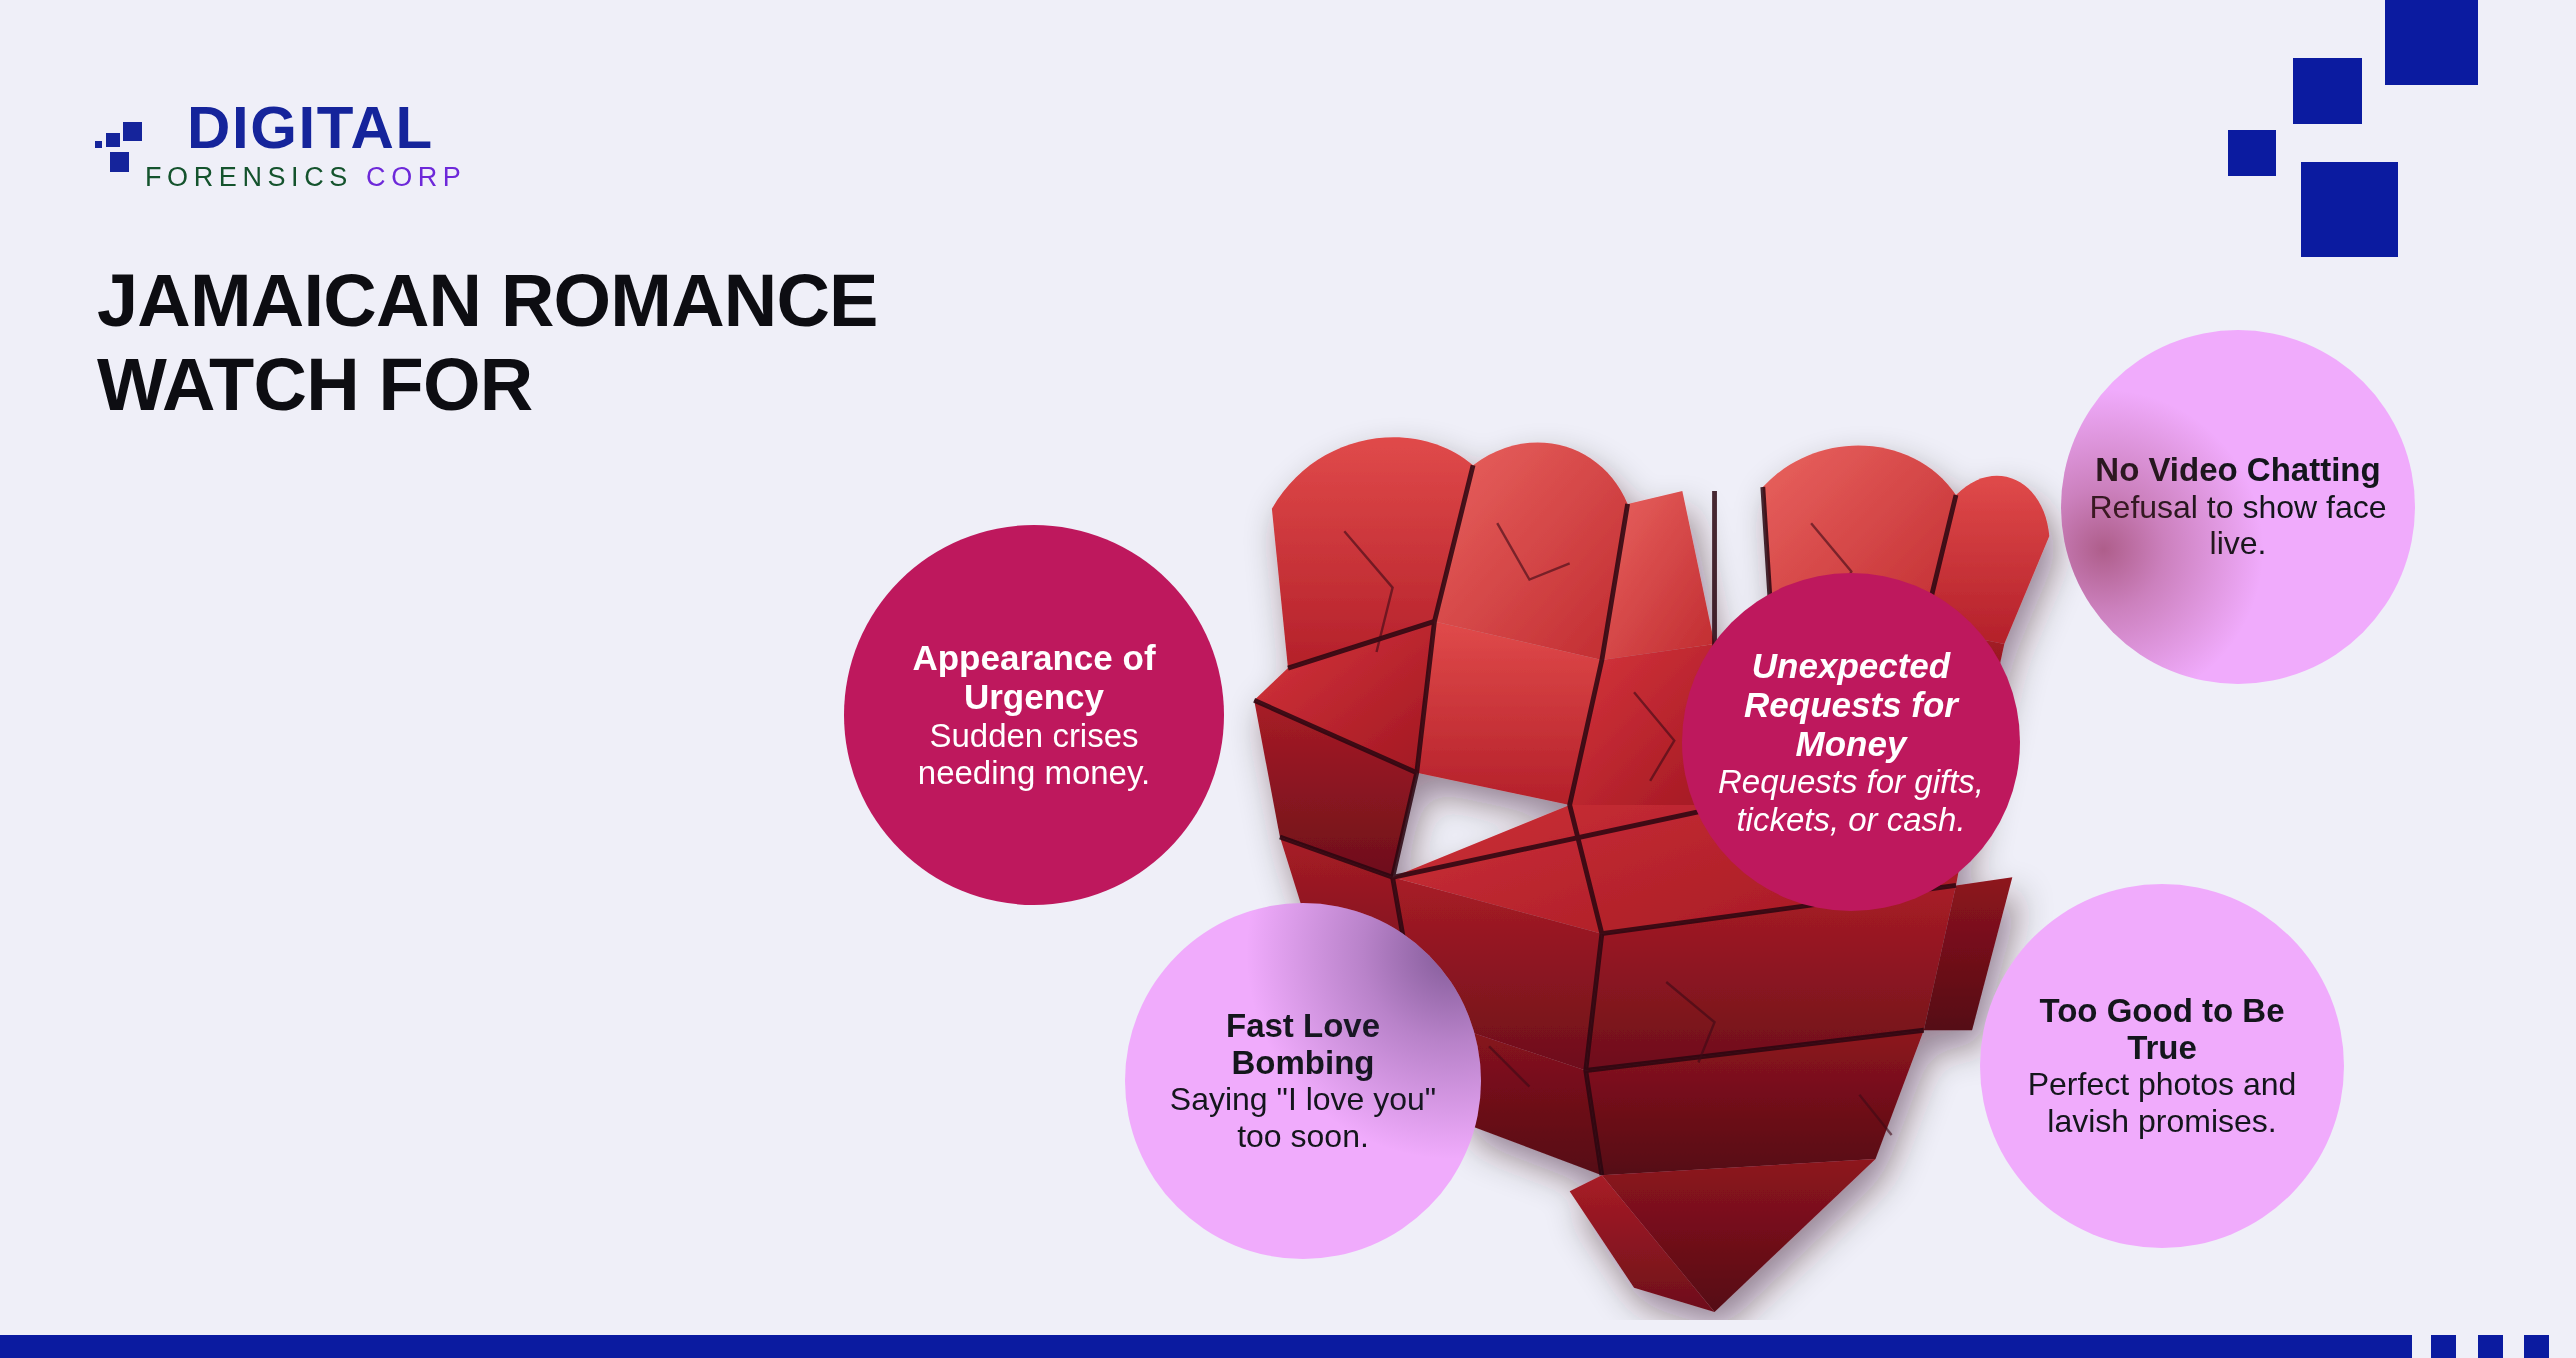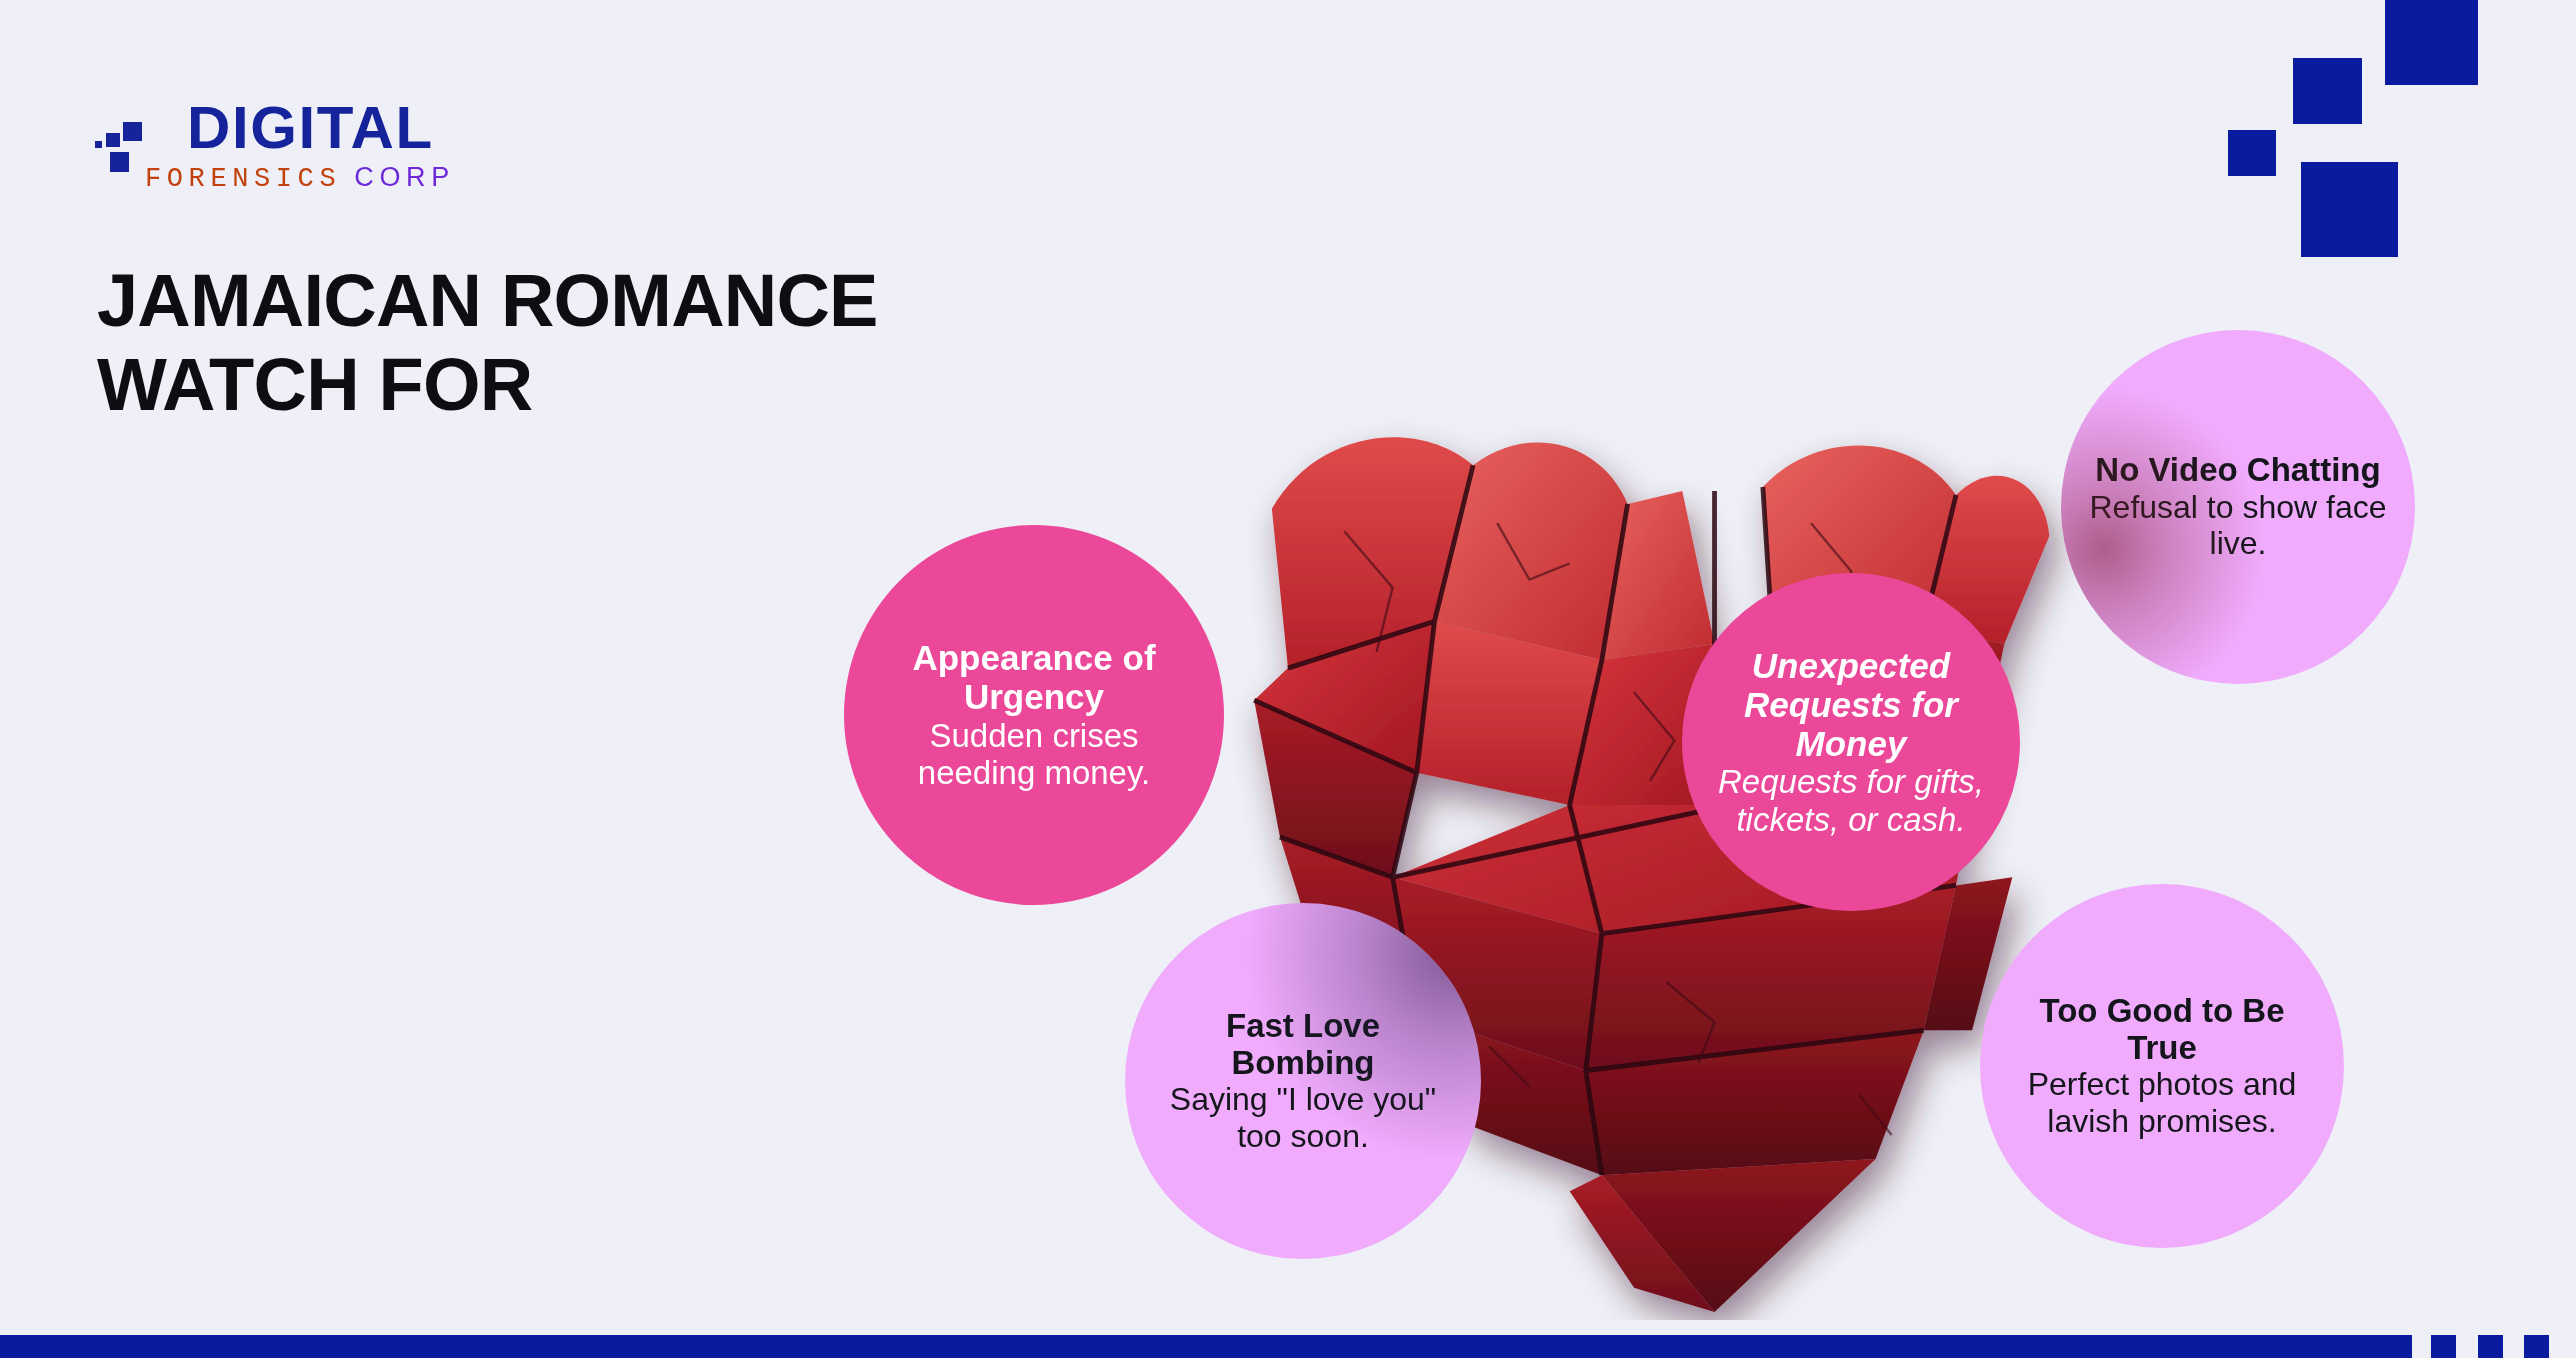--- a/index.html
+++ b/index.html
@@ -20,40 +20,40 @@
   #sq-bt{left:2301px;top:162px;width:97px;height:95px;}
 
   
   #logo{position:absolute;left:95px;top:98px;width:419px;height:97px;}
   #logo-pix{position:absolute;left:0;top:19.3px;width:60px;height:56px;}
   #logo-pix i{position:absolute;background:#15249b;display:block;}
   #logo-word{position:absolute;left:47px;top:0;font-size:60px;font-weight:bold;
     letter-spacing:1.6px;color:#15249b;line-height:60px;font-family:"Liberation Sans",sans-serif;margin-left:45px;}
   #logo-sub{position:absolute;left:50px;top:66px;font-size:27px;letter-spacing:5.6px;
     line-height:27px;white-space:nowrap;}
-  #logo-sub .a{color:#c2410c;font-family:Liberation Mono, monospace;}
+  #logo-sub .a{color:#14532d;}
   #logo-sub .b{color:#6d28d9;}
 
   
   #headline{position:absolute;left:97px;top:259px;width:1143px;
     font-size:74px;font-weight:bold;line-height:1.13;color:#0d0d12;
     letter-spacing:-0.8px;}
   #headline div{white-space:nowrap;}
 
   
   #heart-wrap{position:absolute;left:1151px;top:322px;width:950px;height:998px;}
   #heart-svg{position:absolute;left:0;top:0;width:950px;height:998px;}
 
   
   .badge{position:absolute;border-radius:50%;display:flex;align-items:center;
     justify-content:center;text-align:center;box-sizing:border-box;}
   .badge .inner{padding:0 27px;width:100%;}
   .badge .ttl{font-weight:bold;display:block;}
   .badge .dsc{display:block;}
-  .badge.dark{background:#ec4899;color:#ffffff;}
+  .badge.dark{background:#be185d;color:#ffffff;}
   .badge.light{background:#f0abfc;color:#14161c;}
 
   #badge-urgency{left:844px;top:525px;width:380px;height:380px;}
   #badge-urgency .ttl{font-size:35px;line-height:1.12;}
   #badge-urgency .dsc{font-size:33px;line-height:1.14;}
 
   #badge-money{left:1682px;top:573px;width:338px;height:338px;z-index:6;font-style:italic;}
   #badge-money .ttl{font-size:35px;line-height:1.12;}
   #badge-money .dsc{font-size:33px;line-height:1.14;}
 

